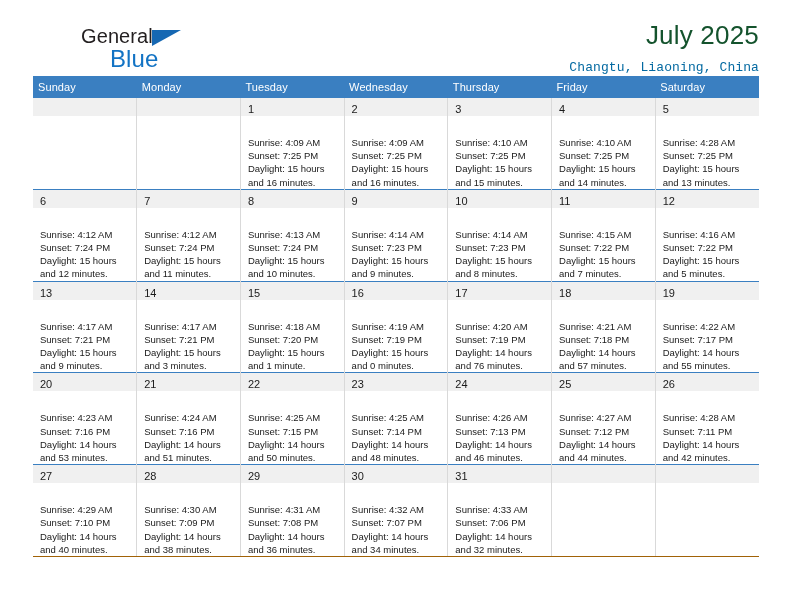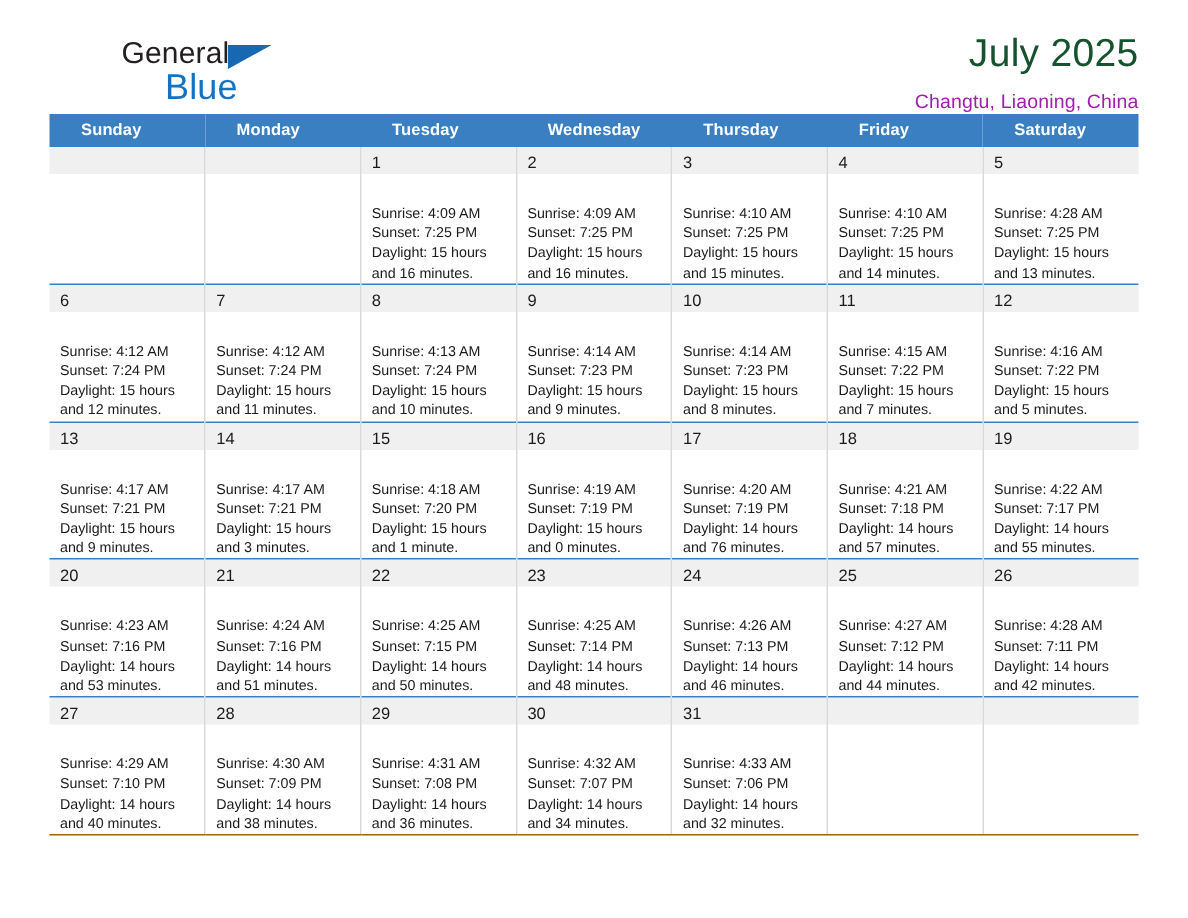--- a/index.html
+++ b/index.html
@@ -72,41 +72,42 @@
   }
   .cal-title {
     font-size: 26px;
     font-weight: normal;
     color: #14532d;
     line-height: 30px;
     letter-spacing: 0.2px;
   }
   .cal-subtitle {
     font-size: 13px;
-    color: #a21caf;
+    color: #0369a1;
     line-height: 18px;
     margin-top: 9px;
     letter-spacing: 0.1px;
+    font-family: Liberation Mono, monospace;
   }
 
   
   .calendar {
     margin-top: 4px;
     width: 726px;
     border-collapse: collapse;
     table-layout: fixed;
   }
 
   .calendar th {
     background: #3a7fc1;
     color: #ffffff;
     font-size: 11px;
-    font-weight: bold;
+    font-weight: normal;
     text-align: left;
-    padding: 5px 0 5px 21px;
+    padding: 5px 0 5px 5px;
     height: 21px;
     box-sizing: border-box;
     letter-spacing: 0.1px;
   }
 
   .calendar td {
     vertical-align: top;
     padding: 0;
     border-left: 1px solid #d9d9d9;
     border-top: 1px solid #3a7fc1;

